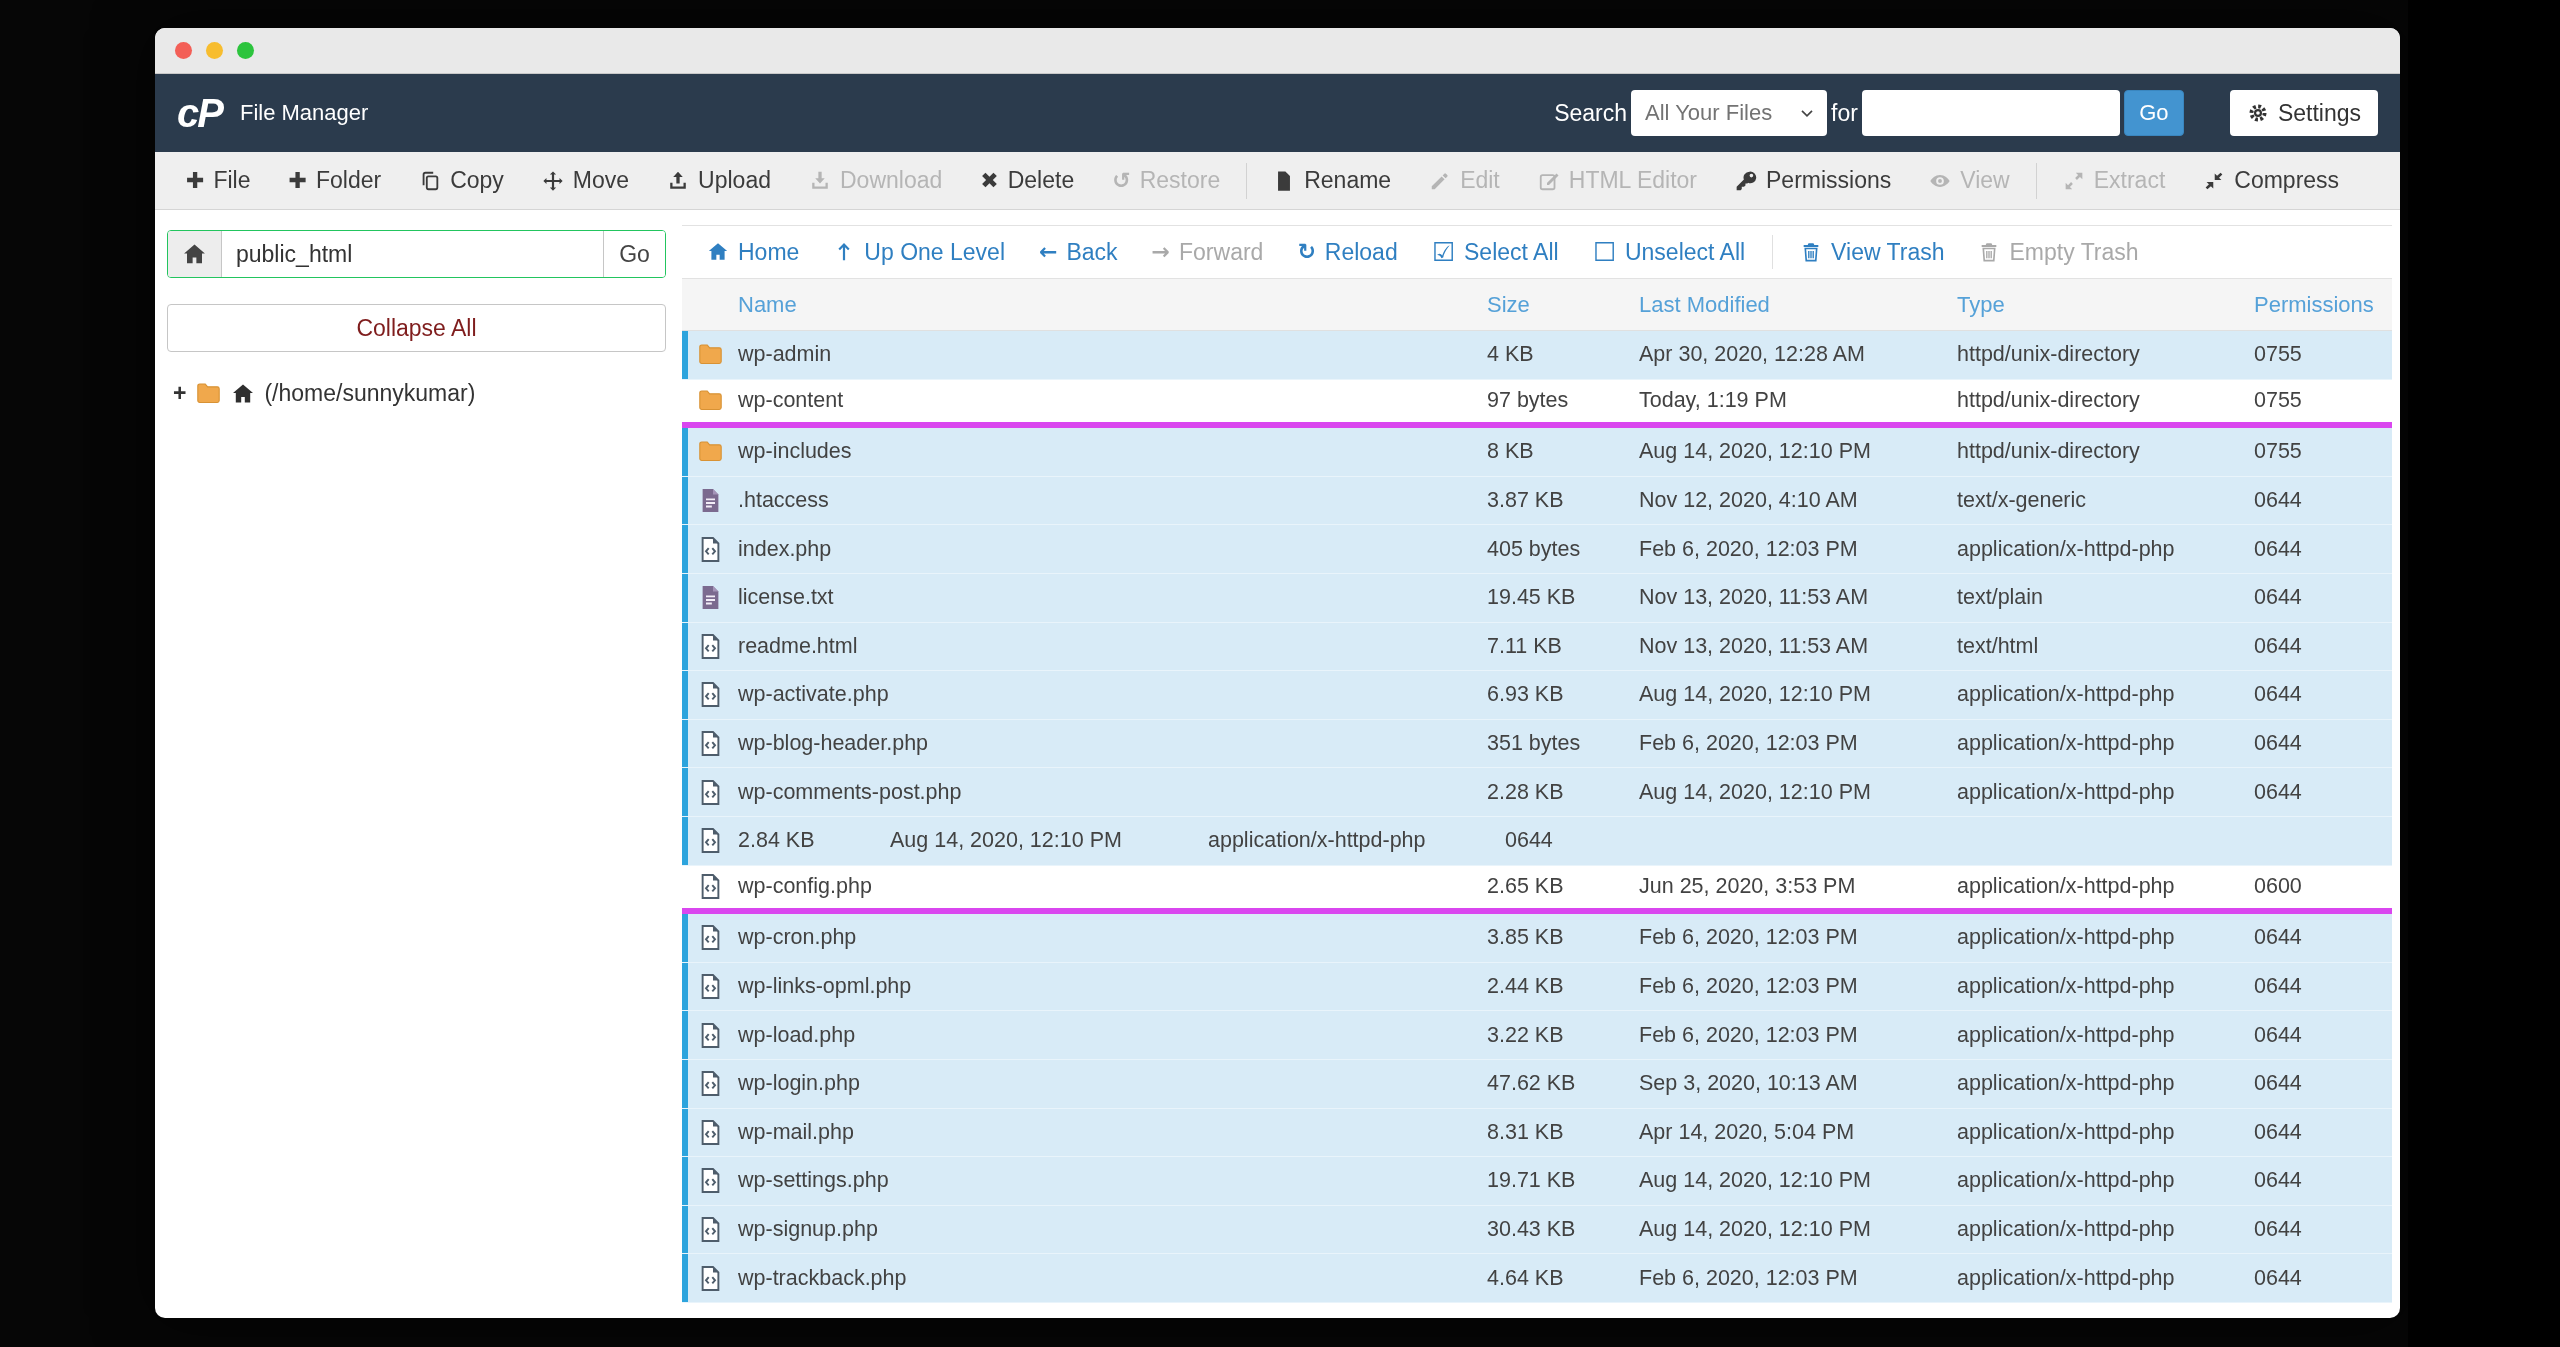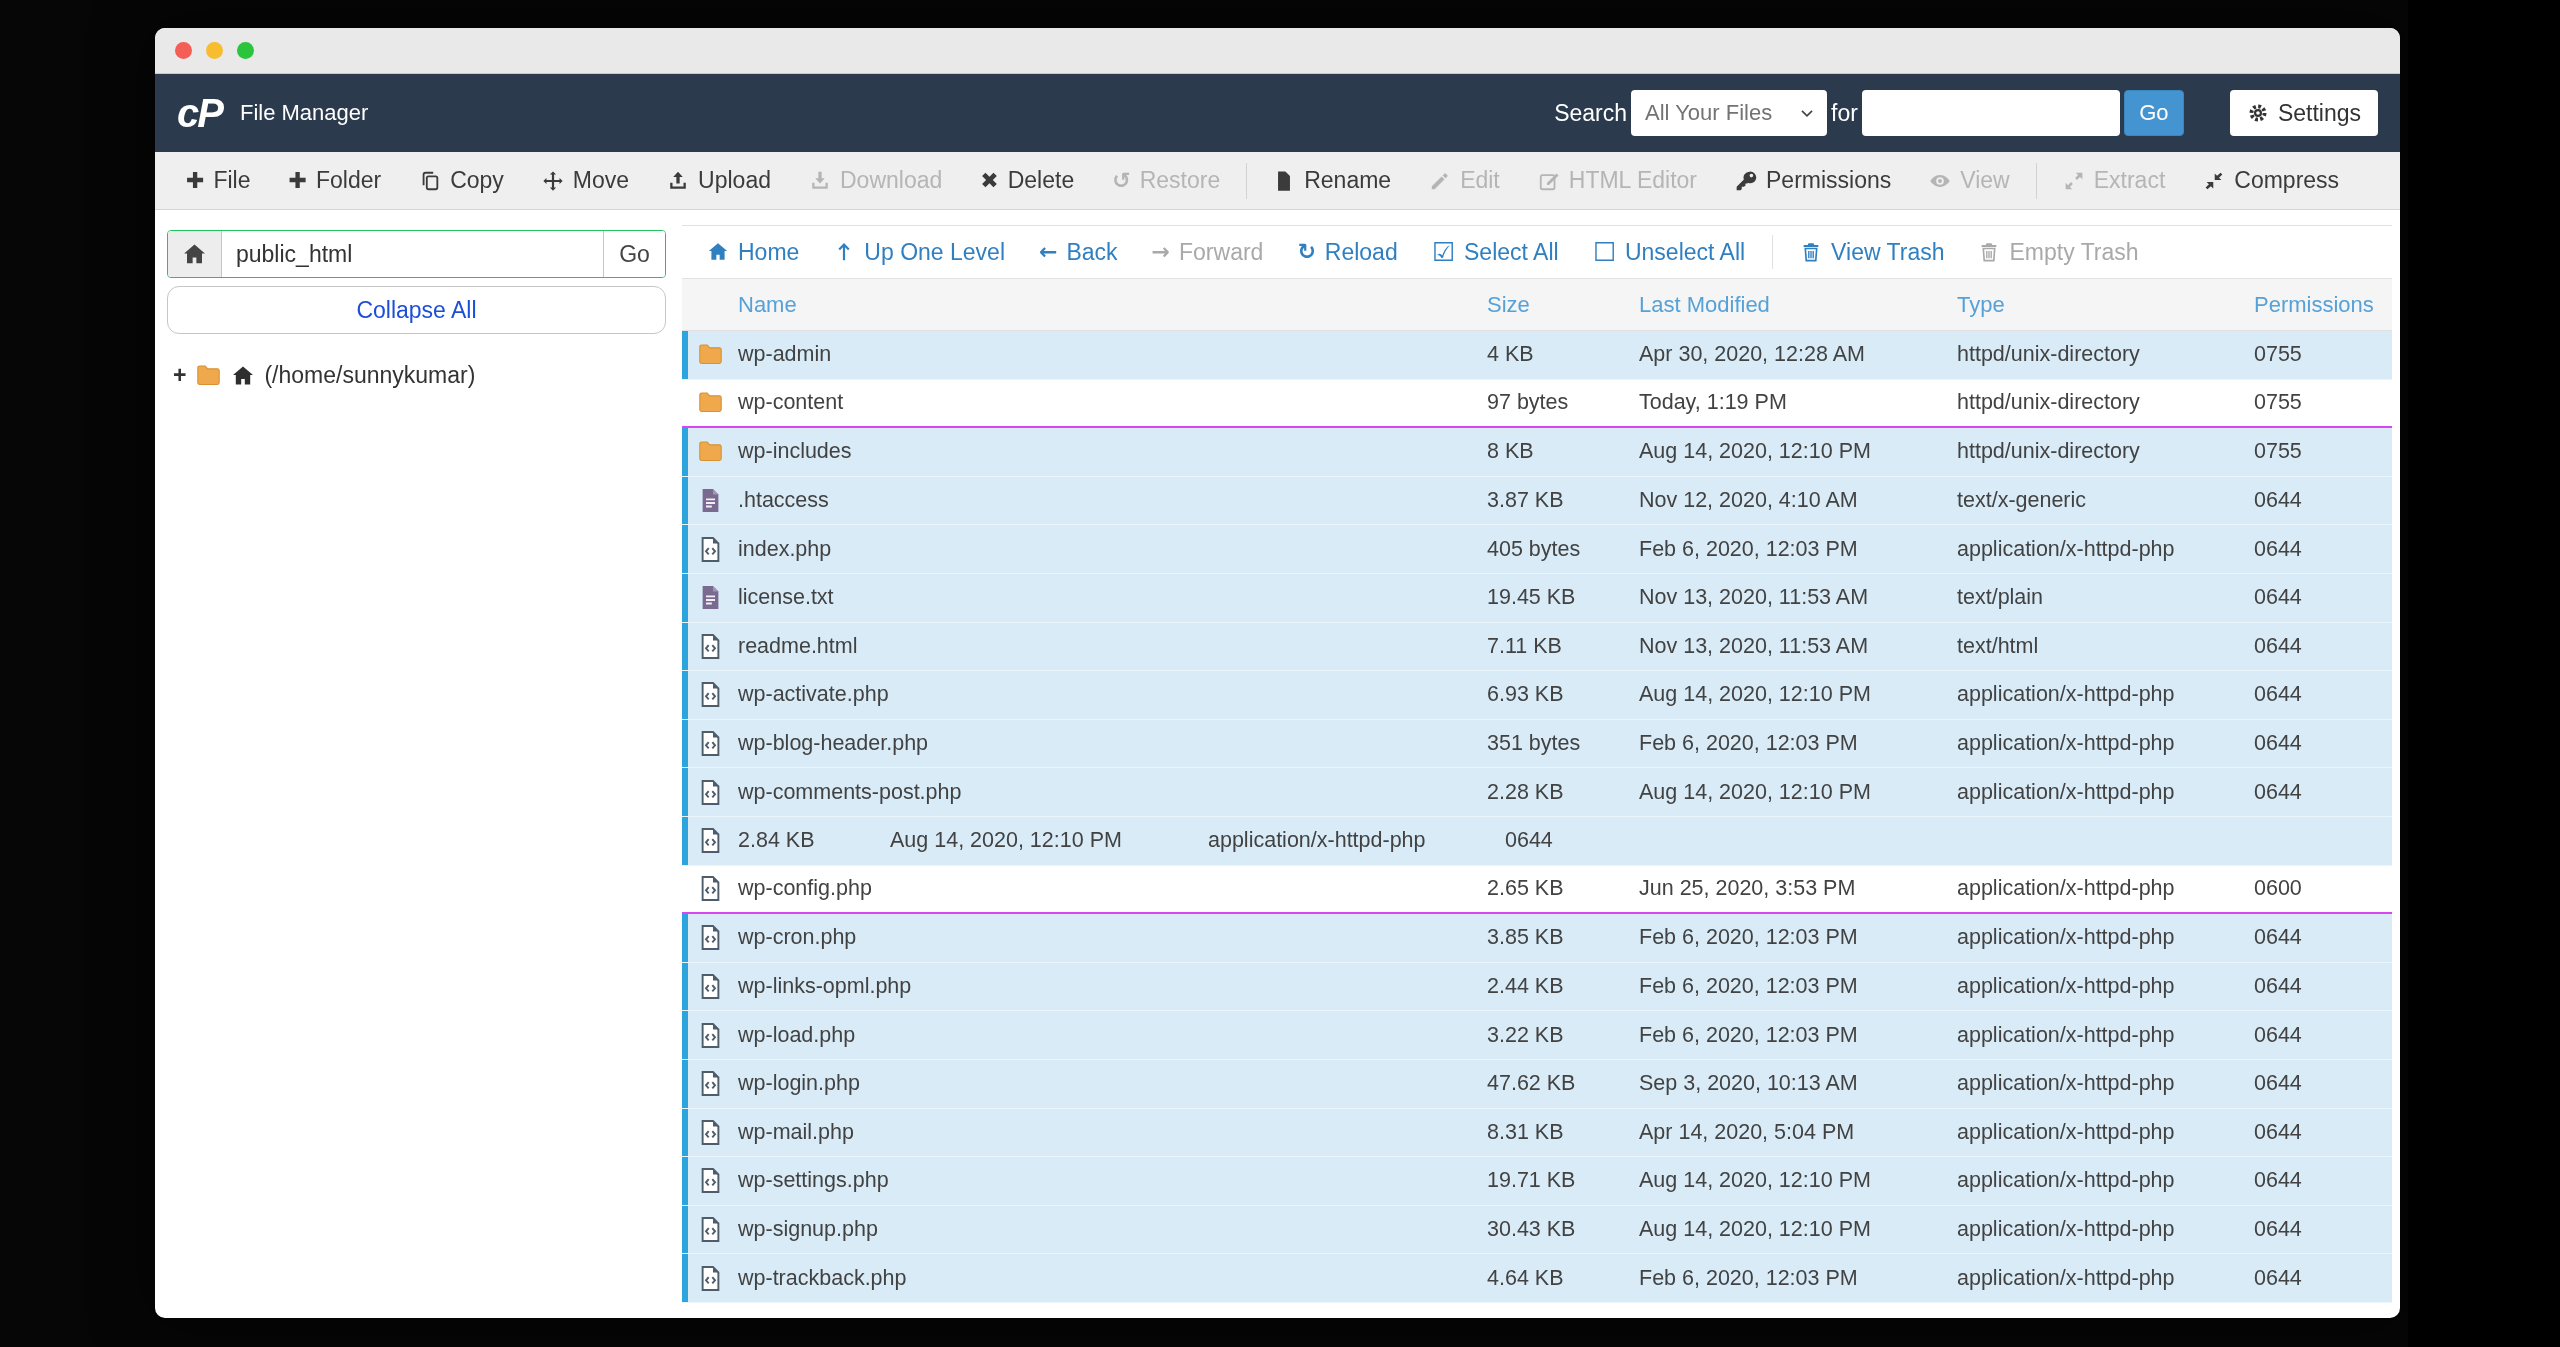--- a/index.html
+++ b/index.html
@@ -47,40 +47,40 @@
   
   .bodyrow{flex:1;display:flex;min-height:0;}
   .sidebar{flex:0 0 527px;padding:20px 16px 0 12px;}
   .pathgroup{display:flex;height:48px;border:1px solid #22c55e;border-radius:4px;overflow:hidden;background:#fff;}
   .homebtn{flex:0 0 54px;background:#ededed;border:none;border-right:1px solid #c6c6c6;display:flex;
            align-items:center;justify-content:center;color:#444;}
   .homebtn svg{width:25px;height:25px;}
   .pathinput{flex:1;min-width:0;border:none;font-size:23px;padding:0 14px;color:#333;font-family:inherit;outline:none;}
   .gobtn{flex:0 0 62px;background:#fff;border:none;border-left:1px solid #c6c6c6;font-size:23px;
          color:#444;font-family:inherit;}
-  .collapsebtn{margin-top:8px;width:100%;height:48px;background:#fff;border:1px solid #c6c6c6;
-               border-radius:12px;font-size:23px;color:#1d4ed8;font-family:inherit;}
+  .collapsebtn{margin-top:26px;width:100%;height:48px;background:#fff;border:1px solid #c6c6c6;
+               border-radius:4px;font-size:23px;color:#7f1d1d;font-family:inherit;}
   .tree-item{margin-top:28px;display:flex;align-items:center;gap:9px;font-size:23px;color:#333;padding-left:6px;}
   .tree-item .plus{font-weight:700;font-size:23px;}
   .tree-item svg.fold{width:27px;height:27px;}
   .tree-item svg.hom{width:24px;height:24px;color:#2f2f2f;}
   
   .content{flex:1;min-width:0;padding:15px 8px 0 0;display:flex;flex-direction:column;}
   .navbar{flex:0 0 54px;border-top:1px solid #e2e2e2;border-bottom:1px solid #e2e2e2;background:#fff;
           display:flex;align-items:center;font-size:23px;padding:0 8px;}
   .nitem{display:flex;align-items:center;gap:9px;padding:0 17px;color:#2f7fc1;white-space:nowrap;}
   .nitem.disabled{color:#a9a9a9;}
   .nitem .icn svg{width:22px;height:22px;}
   .ndivider{width:1px;height:34px;background:#e0e0e0;margin:0 10px;}
   
   .thead{flex:0 0 52px;background:#f5f5f5;border-bottom:1px solid #e0e0e0;display:flex;
          align-items:center;color:#55a1d8;font-size:22px;}
   .tbody{flex:1;overflow:hidden;}
   .row{height:48.6px;display:flex;align-items:center;font-size:21.5px;color:#424242;
-       position:relative;background:#fff;border-bottom:2px solid #d946ef;}
+       position:relative;background:#fff;border-bottom:6px solid #d946ef;}
   .row.selected{background:#d8ebf7;border-bottom:1px solid #e9f4fb;}
   .row.selected::before{content:"";position:absolute;left:0;top:0;bottom:0;width:6px;background:#2da4dd;}
   .c-icon{flex:0 0 56px;display:flex;justify-content:center;}
   .c-icon svg{width:27px;height:27px;display:block;}
   .c-name{flex:1;min-width:0;overflow:hidden;white-space:nowrap;}
   .c-size{flex:0 0 152px;}
   .c-mod{flex:0 0 318px;}
   .c-type{flex:0 0 297px;}
   .c-perm{flex:0 0 138px;}
 </style>

